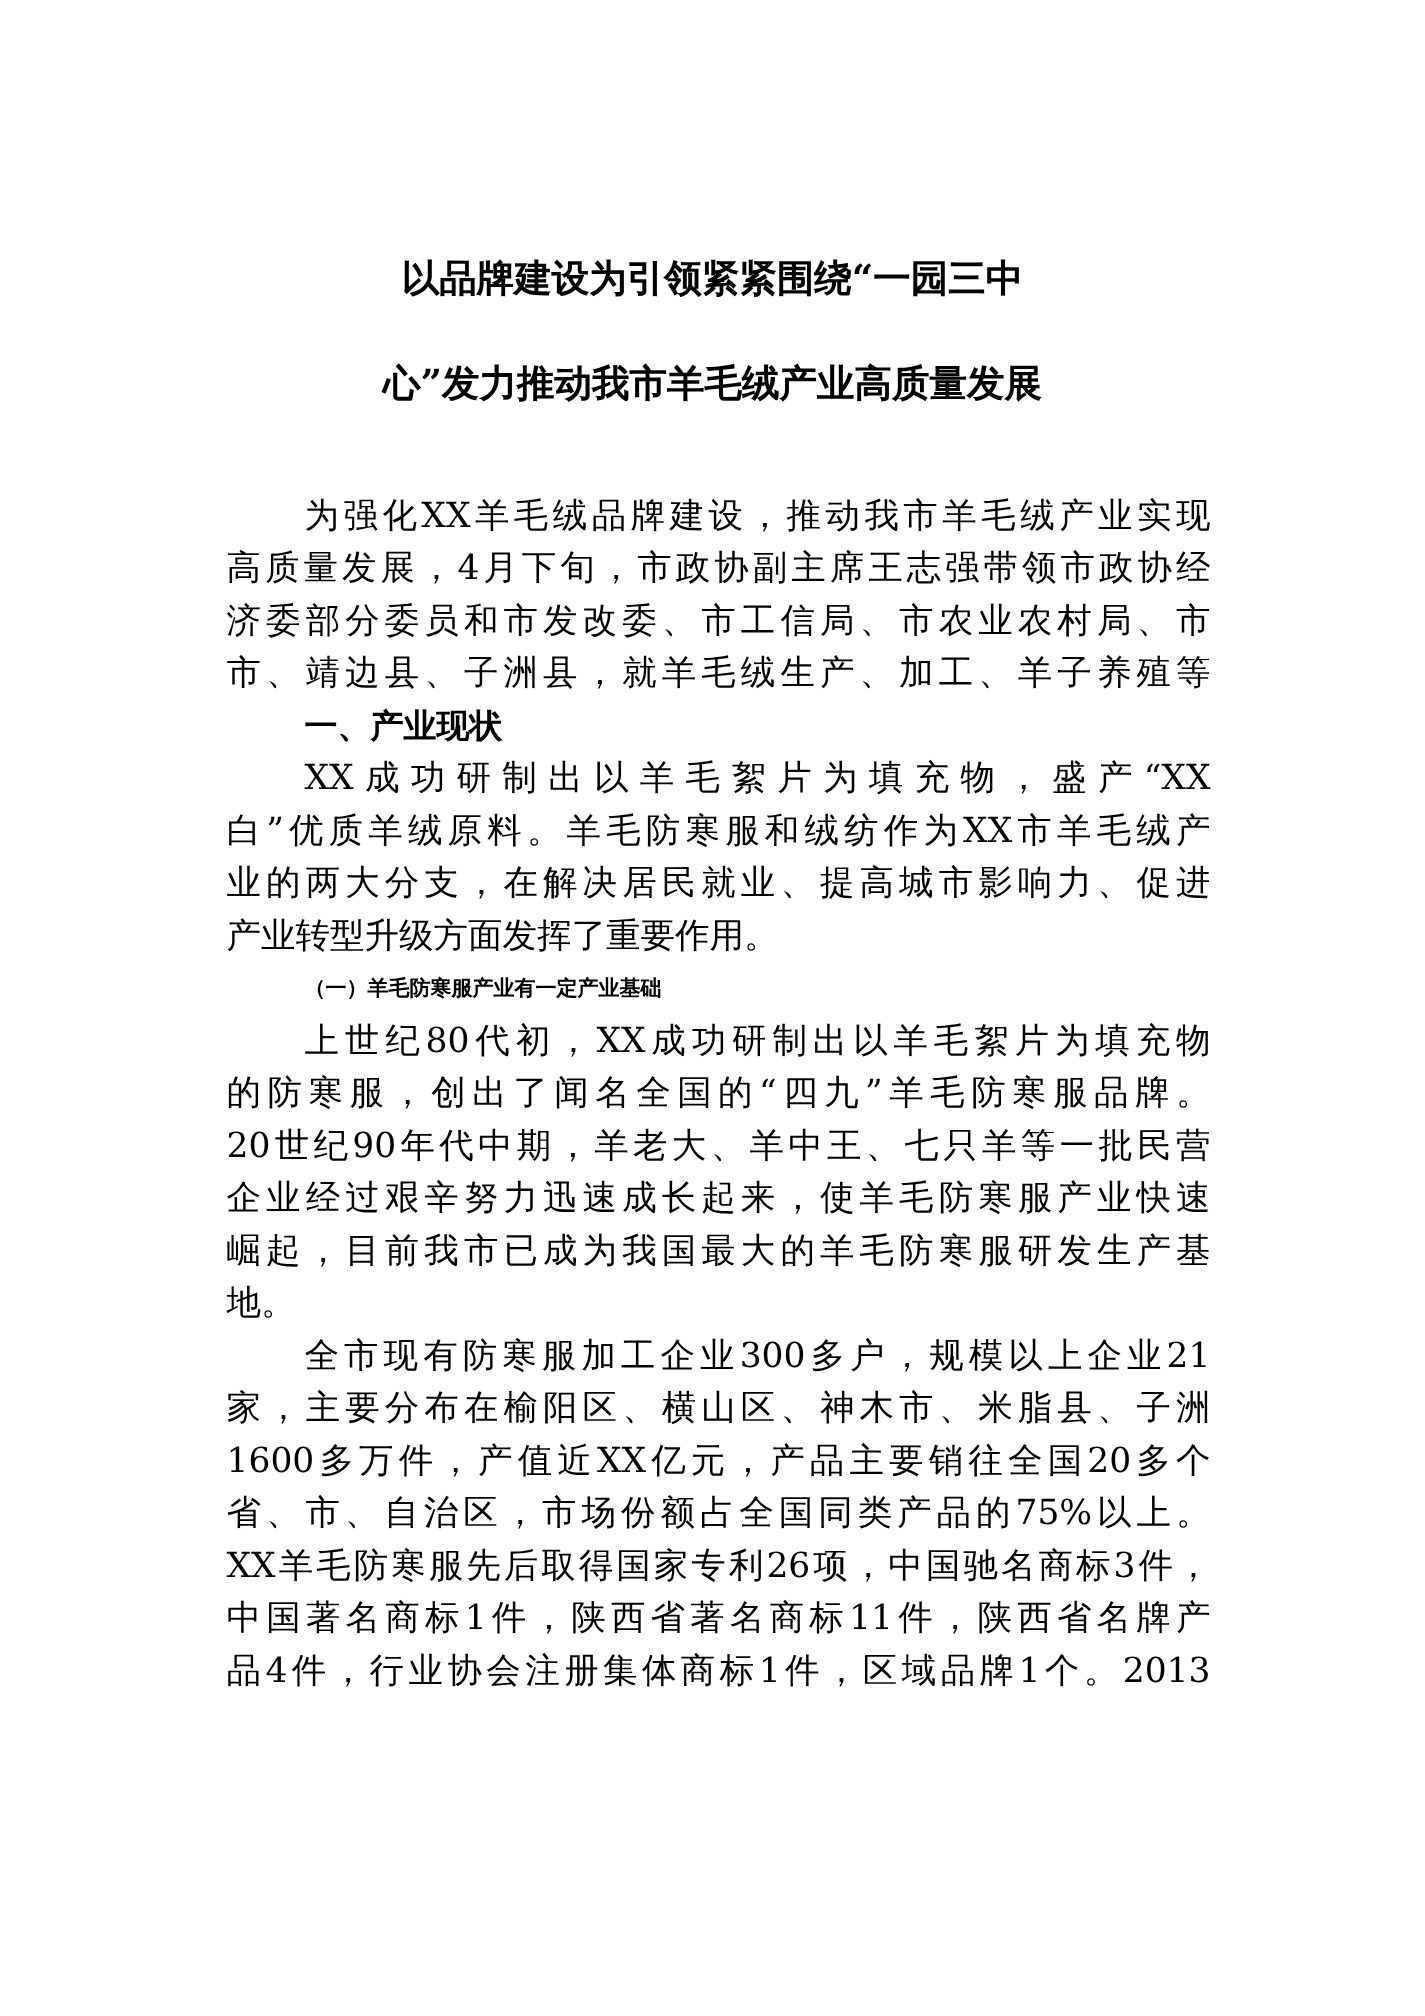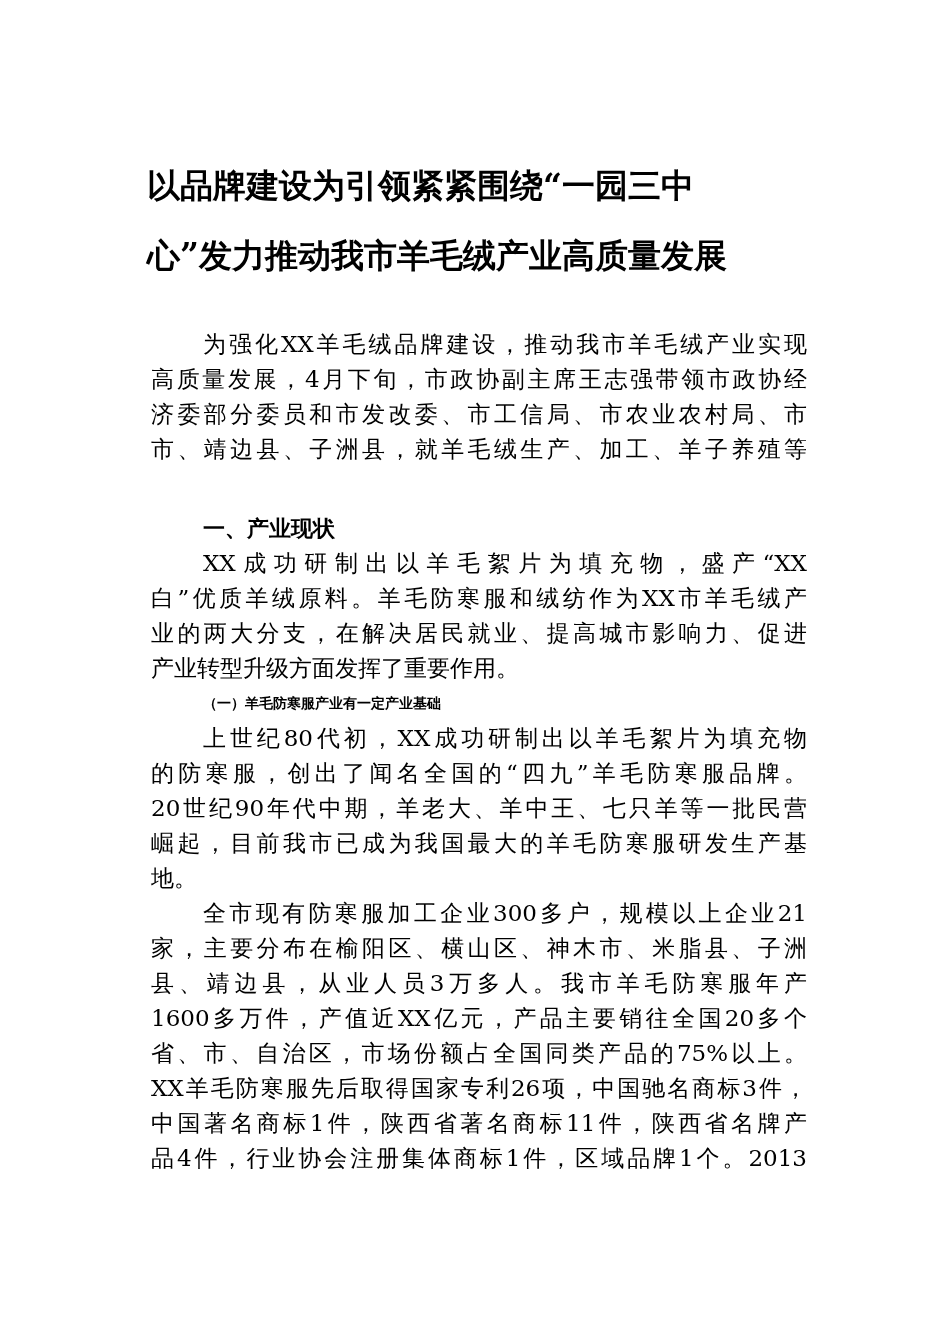--- a/index.html
+++ b/index.html
@@ -17,23 +17,24 @@
     .page {
       position: absolute;
       left: 147px;
       top: 0;
       width: 656px;
     }
     .title {
       position: absolute;
       left: 0;
       width: 656px;
+      text-align: center;
       font-family: "DejaVu Serif", serif;
       font-weight: bold;
-      font-size: 33px;
+      font-size: 25px;
       letter-spacing: 0px;
       white-space: nowrap;
       line-height: 40px;
     }
     .title.l1 { top: 166px; }
     .title.l2 { top: 236px; }
     .body-text {
       position: absolute;
       left: 4px;
       top: 327px;
@@ -57,21 +58,20 @@
     .line.indent {
       padding-left: 52px;
     }
     .heading1 {
       font-family: "DejaVu Sans", sans-serif;
       font-weight: bold;
       text-align: left;
       text-align-last: left;
       padding-left: 52px;
       font-size: 22px;
-      margin-top: 44px;
     }
     .heading2 {
       font-family: "DejaVu Serif", serif;
       font-weight: bold;
       text-align: left;
       text-align-last: left;
       padding-left: 52px;
       font-size: 14px;
     }
   </style>
@@ -94,25 +94,25 @@
     <span class="line indent">XX成功研制出以羊毛絮片为填充物，盛产“XX</span>
     <span class="line">白”优质羊绒原料。羊毛防寒服和绒纺作为XX市羊毛绒产</span>
     <span class="line">业的两大分支，在解决居民就业、提高城市影响力、促进</span>
     <span class="line last">产业转型升级方面发挥了重要作用。</span>
 
     <span class="line heading2">（一）羊毛防寒服产业有一定产业基础</span>
 
     <span class="line indent">上世纪80代初，XX成功研制出以羊毛絮片为填充物</span>
     <span class="line">的防寒服，创出了闻名全国的“四九”羊毛防寒服品牌。</span>
     <span class="line">20世纪90年代中期，羊老大、羊中王、七只羊等一批民营</span>
+    <span class="line">企业经过艰辛努力迅速成长起来，使羊毛防寒服产业快速</span>
     <span class="line">崛起，目前我市已成为我国最大的羊毛防寒服研发生产基</span>
     <span class="line last">地。</span>
 
     <span class="line indent">全市现有防寒服加工企业300多户，规模以上企业21</span>
     <span class="line">家，主要分布在榆阳区、横山区、神木市、米脂县、子洲</span>
-    <span class="line">县、靖边县，从业人员3万多人。我市羊毛防寒服年产</span>
     <span class="line">1600多万件，产值近XX亿元，产品主要销往全国20多个</span>
     <span class="line">省、市、自治区，市场份额占全国同类产品的75%以上。</span>
     <span class="line">XX羊毛防寒服先后取得国家专利26项，中国驰名商标3件，</span>
     <span class="line">中国著名商标1件，陕西省著名商标11件，陕西省名牌产</span>
     <span class="line">品4件，行业协会注册集体商标1件，区域品牌1个。2013</span>
   </div>
 </div>
 
 </body></html>

